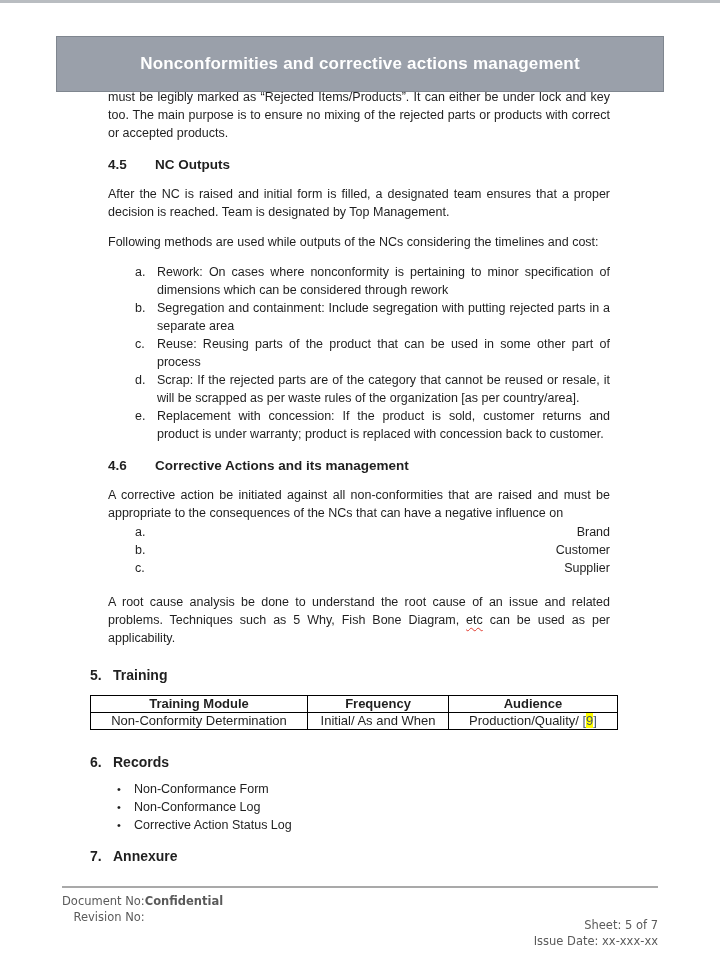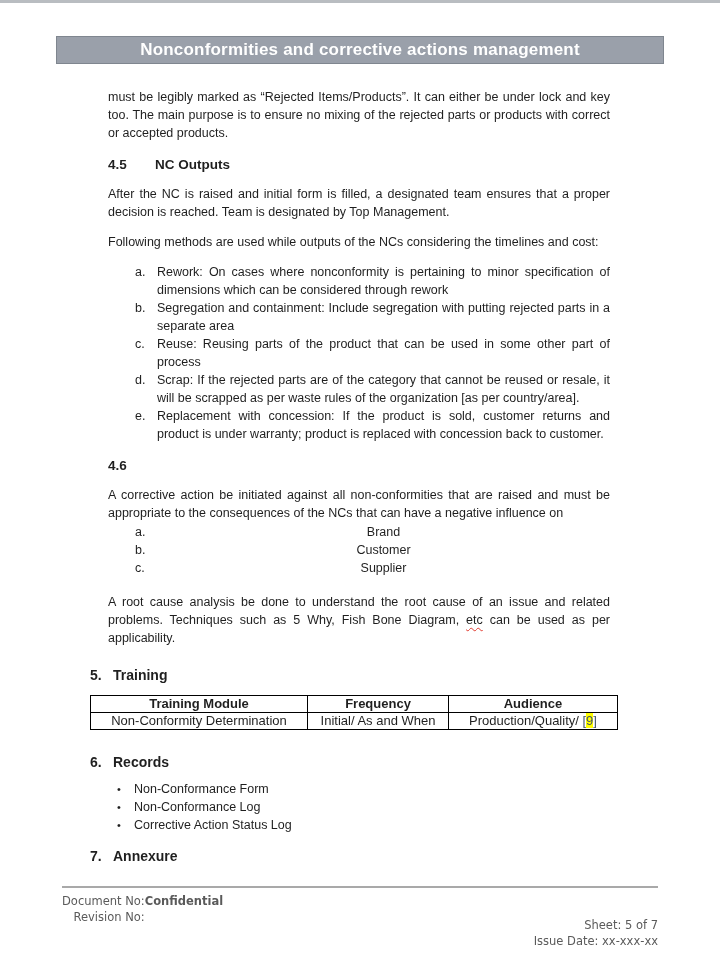--- a/index.html
+++ b/index.html
@@ -9,21 +9,21 @@
     background:#ffffff;
     font-family:"Liberation Sans", sans-serif;
     color:#1f1f1f;
     overflow:hidden;
   }
   .top-edge{
     position:absolute;top:0;left:0;width:720px;height:3px;
     background:#b9bdc1;
   }
   .banner{
-    position:absolute;top:36px;left:56px;width:608px;height:28px;
+    position:absolute;top:36px;left:56px;width:608px;height:56px;
     background:#9aa0aa;
     border:1px solid #7f868f;
     box-sizing:border-box;
     display:flex;align-items:center;justify-content:center;
   }
   .banner h1{
     margin:0;
     font-size:17px;font-weight:bold;color:#ffffff;
     letter-spacing:0.2px;
   }
@@ -48,21 +48,21 @@
   }
   .section-h .s-num{width:23px;flex:0 0 23px;}
   .alpha-list{margin:0 0 8px 0;}
   .alpha-item{
     display:flex;
     padding-left:27px;
     font-size:12.5px;line-height:18px;
   }
   .alpha-item .alpha-marker{width:22px;flex:0 0 22px;}
   .alpha-item .alpha-text{flex:1;text-align:justify;}
-  .alpha-item.short .alpha-text{text-align:center;}
+  .alpha-item.short .alpha-text{text-align:right;}
   .misspelled{
     text-decoration-line:underline;
     text-decoration-style:wavy;
     text-decoration-color:#e03a2f;
     text-decoration-thickness:1px;
     text-underline-offset:3px;
   }
   table.training{
     border-collapse:collapse;
     margin:0 0 0 -18px;
@@ -148,20 +148,21 @@
         <span class="alpha-text">Scrap: If the rejected parts are of the category that cannot be reused or resale, it will be scrapped as per waste rules of the organization [as per country/area].</span>
       </div>
       <div class="alpha-item">
         <span class="alpha-marker">e.</span>
         <span class="alpha-text">Replacement with concession: If the product is sold, customer returns and product is under warranty; product is replaced with concession back to customer.</span>
       </div>
     </div>
 
     <div class="h45">
       <span class="h-num">4.6</span>
+      <span>Corrective Actions and its management</span>
     </div>
 
     <p class="para" style="margin-bottom:1px;">A corrective action be initiated against all non-conformities that are raised and must be appropriate to the consequences of the NCs that can have a negative influence on</p>
 
     <div class="alpha-list">
       <div class="alpha-item short">
         <span class="alpha-marker">a.</span>
         <span class="alpha-text">Brand</span>
       </div>
       <div class="alpha-item short">

